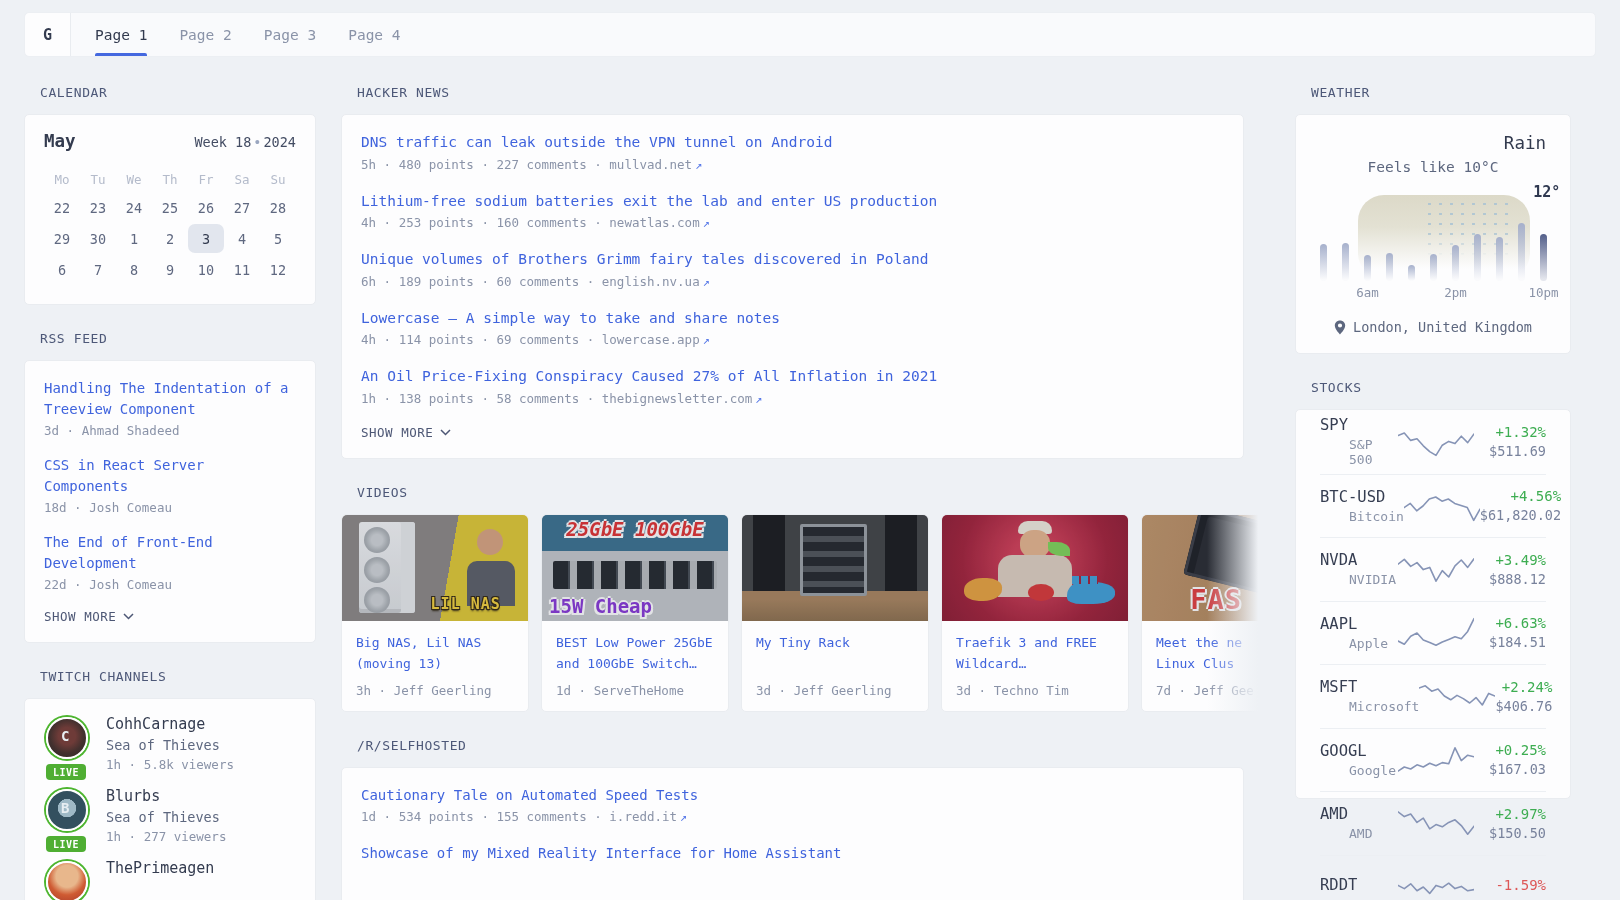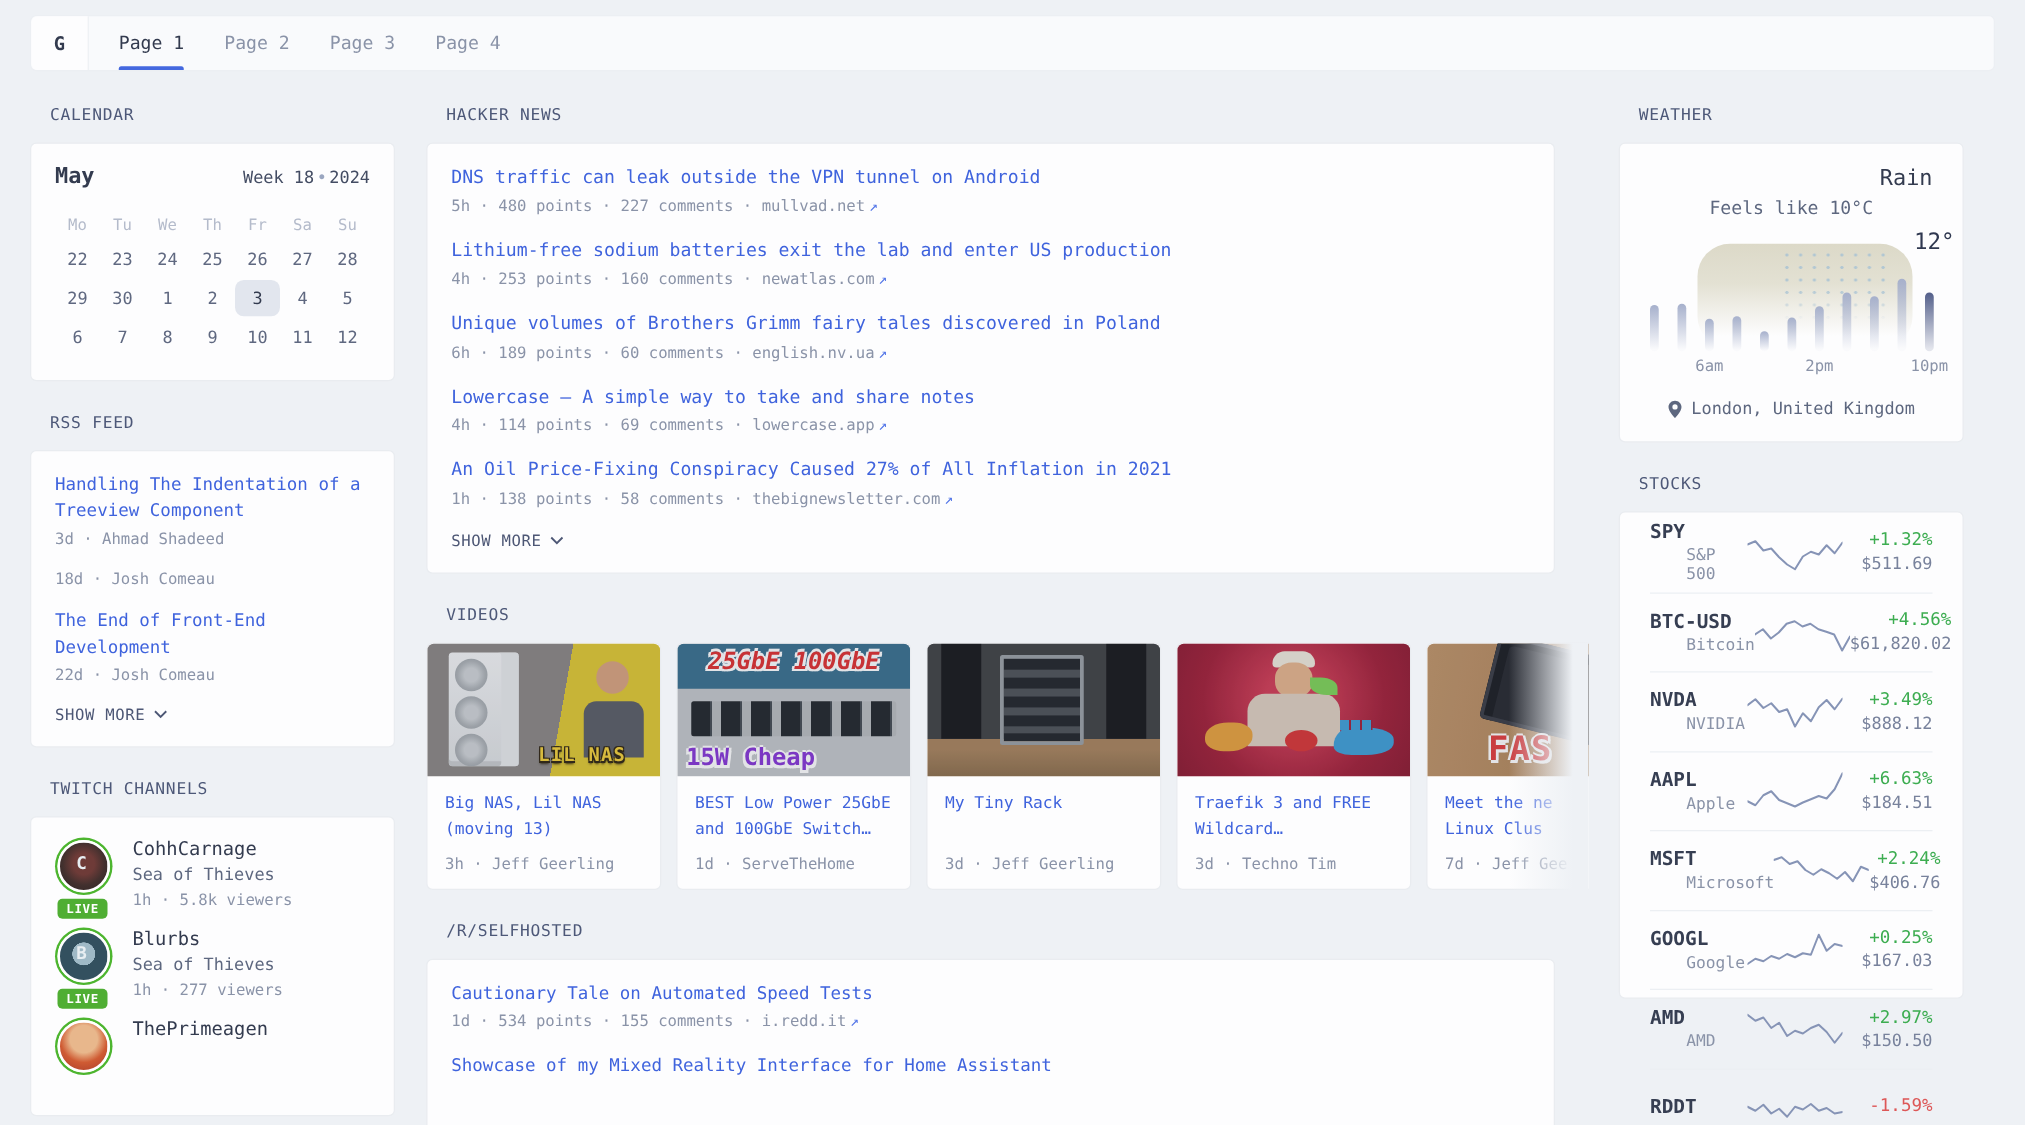--- a/index.html
+++ b/index.html
@@ -156,32 +156,32 @@
     border-radius:26px; background:linear-gradient(180deg,#dcd9c8 0%,#e3e1d3 38%,rgba(240,240,235,0) 88%); }
   .wx-dots { position:absolute; left:104px; top:2px; width:88px; height:58px;
     background-image:radial-gradient(circle,#a9c3d4 1.1px,transparent 1.5px);
     background-size:11px 10px; opacity:.85;
     -webkit-mask-image:linear-gradient(180deg,#000 55%,transparent);
     mask-image:linear-gradient(180deg,#000 55%,transparent); }
   .wx-bar { position:absolute; bottom:0; width:7px; border-radius:4px;
     background:linear-gradient(#a6b0cc 0%, rgba(166,176,204,.04) 96%); }
   .wx-bar.cur { background:linear-gradient(#535f8a 0%, rgba(83,95,138,.15) 96%); }
   .wx-temp { position:absolute; top:-14px; transform:translateX(-38%);
-    font-size:18px; color:#2f3850; white-space:nowrap; }
+    font-size:15px; color:#2f3850; white-space:nowrap;font-weight:bold; }
   .wx-times { position:relative; width:227px; height:18px; margin:4px auto 0; }
   .wx-time { position:absolute; transform:translateX(-50%); font-size:12.5px;
     color:#8a93a8; white-space:nowrap; }
   .wx-loc { display:flex; align-items:center; justify-content:center; gap:7px;
     margin-top:16px; font-size:13.5px; color:#5d677f; }
   
   .stocks { padding:0 24px; }
   .st-row { display:flex; align-items:center; height:63.5px; cursor:pointer; }
   .st-row + .st-row { border-top:1px solid #eceff3; }
   .st-sym-blk { width:100px; }
-  .st-sym { font-size:15.5px; font-weight:bold; color:#363e52; }
+  .st-sym { font-size:15.5px; font-weight:normal; color:#363e52; }
   .st-name { font-size:13px; color:#8a93a8; margin-top:3px;margin-left:29px; }
   .spark { flex:1; display:flex; justify-content:center; }
   .st-vals { width:92px; text-align:right; }
   .st-chg { font-size:14px; color:#3dad51; }
   .st-chg.neg { color:#dd5757; }
   .st-price { font-size:13.5px; color:#78829c; margin-top:3px; }
 </style>
 </head>
 <body>
 
@@ -236,20 +236,21 @@
     </div>
   </div>
 
   <div class="sec-title later">RSS FEED</div>
   <div class="card feed">
     <div class="item">
       <div class="ititle">Handling The Indentation of a Treeview Component</div>
       <div class="imeta">3d · Ahmad Shadeed</div>
     </div>
     <div class="item">
+      <div class="ititle">CSS in React Server Components</div>
       <div class="imeta">18d · Josh Comeau</div>
     </div>
     <div class="item">
       <div class="ititle">The End of Front-End Development</div>
       <div class="imeta">22d · Josh Comeau</div>
     </div>
     <div class="show-more">
       <span>SHOW MORE</span>
       <span class="chev">
           <svg width="11" height="7" viewBox="0 0 11 7">

